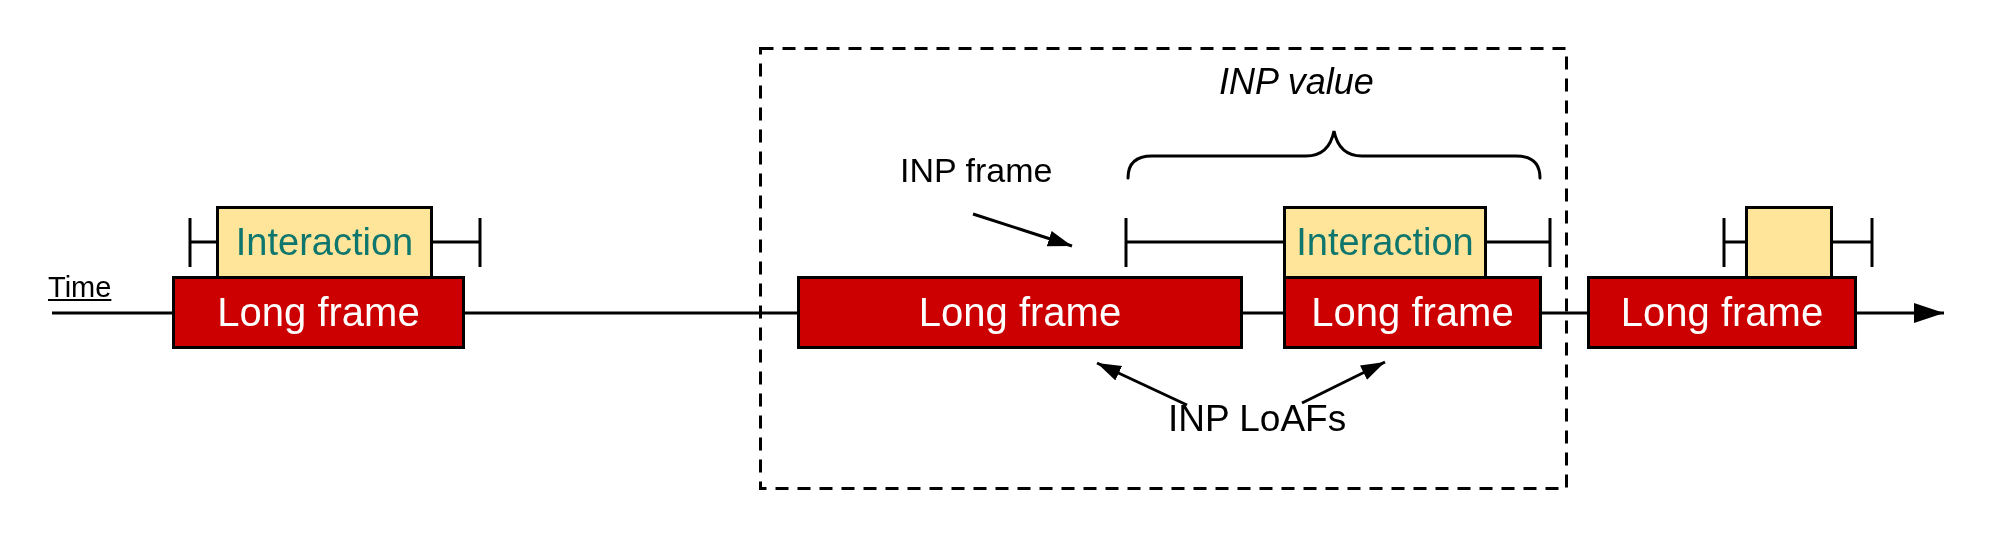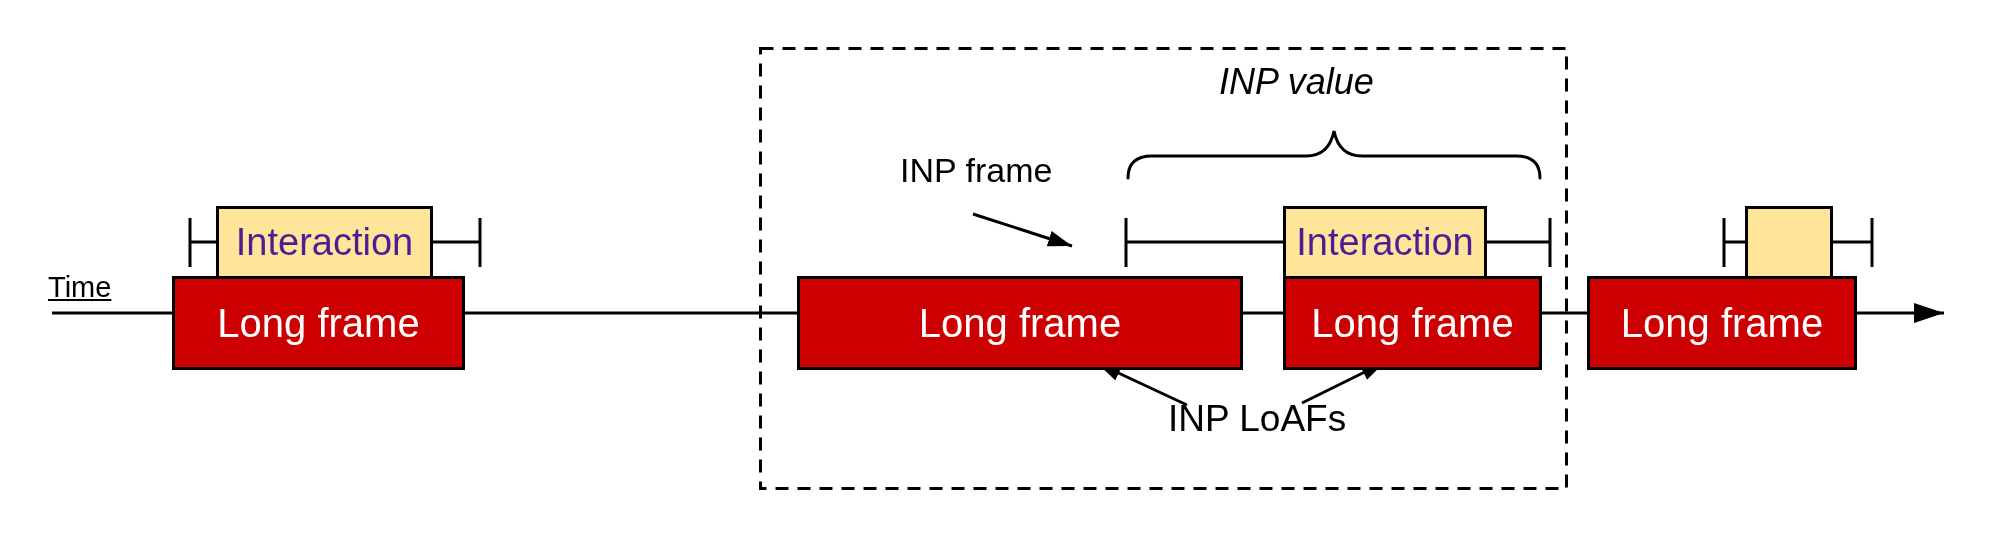--- a/index.html
+++ b/index.html
@@ -23,31 +23,31 @@
     position: absolute;
     box-sizing: border-box;
     border: 3px solid #000000;
     display: flex;
     align-items: center;
     justify-content: center;
     white-space: nowrap;
   }
   .long-frame {
     top: 276px;
-    height: 94px;
+    height: 73px;
     background: var(--long-frame-fill, #CC0000);
     color: #ffffff;
     font-size: 40px;
     justify-content: center;
   }
   .interaction {
     top: 206px;
     height: 73px;
     background: var(--interaction-fill, #FFE599);
-    color: #4c1d95;
+    color: #0f766e;
     font-size: 38px;
   }
   .lbl {
     position: absolute;
     color: #000000;
     white-space: nowrap;
   }
   .lbl-time      { left: 48px;   top: 271px; font-size: 29px; text-decoration: underline; }
   .lbl-event     { left: 900px;  top: 151px; font-size: 34px; }
   .lbl-value     { left: 1219px; top: 61px;  font-size: 36px; font-style: italic; }

